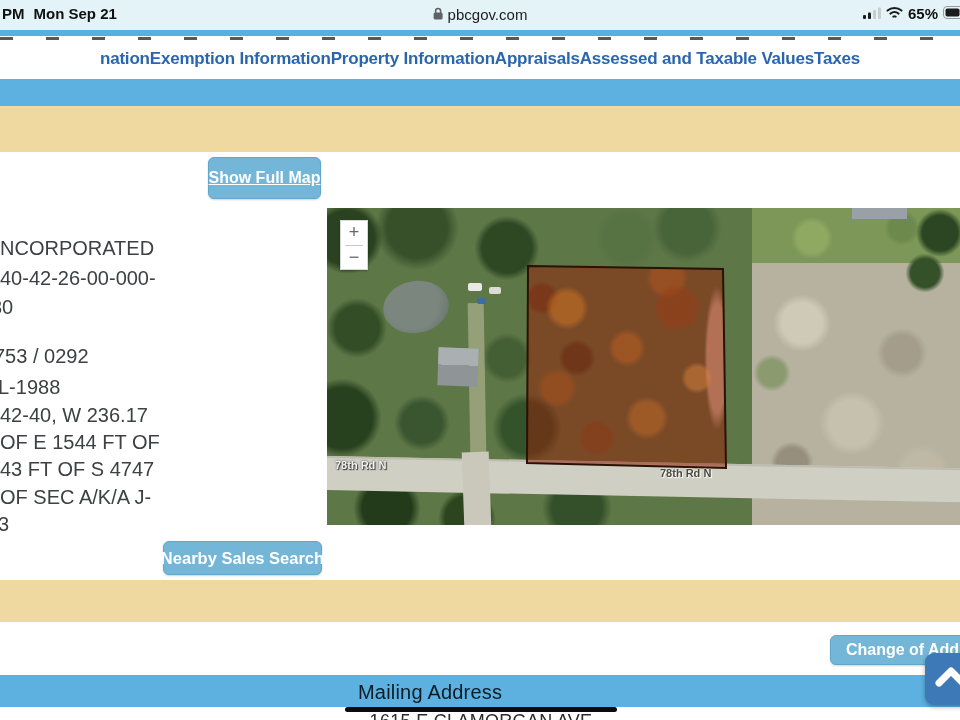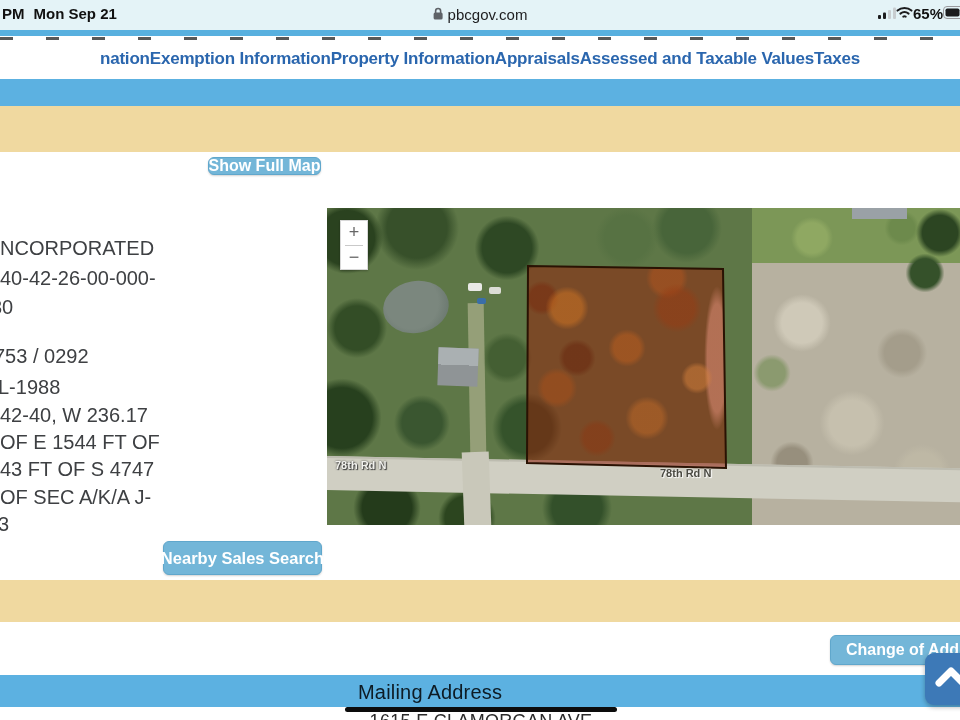--- a/index.html
+++ b/index.html
@@ -11,21 +11,21 @@
 
   
   .status-bar {
     position:absolute; left:0; top:0; width:960px; height:30px;
     background:#e4f3f7; display:flex; align-items:center;
     font-size:15px; color:#111;padding-left:44px;
   }
   .sb-left { position:absolute; left:2px; top:5px; display:flex; gap:9px; font-weight:600; }
   .sb-center { position:absolute; left:50%; transform:translateX(-50%); top:6px;
     display:flex; align-items:center; gap:4px; font-weight:400; color:#1d1d1f; }
-  .sb-right { position:absolute; right:0; top:5px; display:flex; align-items:center; font-weight:600; }
+  .sb-right { position:absolute; right:0; top:5px; display:flex; align-items:center; gap:5px; font-weight:600; }
   .sb-right .battery { margin-right:-13px; }
 
   
   .blue-strip { position:absolute; left:0; top:30px; width:960px; height:6px; background:#58b0df; }
   .navbar { position:absolute; left:0; top:36px; width:960px; height:43px; background:#fff; }
   .nav-dashes { position:absolute; left:0; top:1px; width:946px; height:3px; opacity:.85;
     background:repeating-linear-gradient(90deg,#3b3b3b 0 13px, transparent 13px 46px); }
   .nav-list { position:absolute; left:0; top:0; width:100%; height:100%;
     display:flex; align-items:center; justify-content:center;
     padding:2px 12px 0 12px; white-space:nowrap; }
@@ -37,21 +37,21 @@
   .band-tan-2  { top:580px; height:42px; background:#f0d9a0; }
   .band-blue-2 { top:675px; height:32px; background:#5cb1e1; }
 
   
   .btn {
     position:absolute; background:#73b6d8; border:1px solid #60a7cc; border-radius:6px;
     color:#fff; font-family:"Liberation Sans",sans-serif; font-weight:700; font-size:16.5px;
     display:flex; align-items:center; justify-content:center;
     box-shadow:0 1px 2px rgba(0,0,0,.18); cursor:pointer; white-space:nowrap;
   }
-  .btn-show-map { left:208px; top:157px; width:113px; height:18px; font-size:16px; }
+  .btn-show-map { left:208px; top:157px; width:113px; height:42px; font-size:16px;text-decoration:underline; }
   .btn-nearby   { left:163px; top:541px; width:159px; height:34px; }
   .btn-change   { left:830px; top:635px; width:178px; height:30px; font-size:16px; }
 
   
   .prop { position:absolute; left:0; color:#3e4043; font-size:20px; white-space:nowrap; }
   .prop-a { top:234px; line-height:29.5px; }
   .prop-b { top:341px; line-height:31px; }
   .prop-c { top:402px; line-height:27.2px; }
   .clip9 { margin-left:-9px; }
   .clip6 { margin-left:-6px; }

